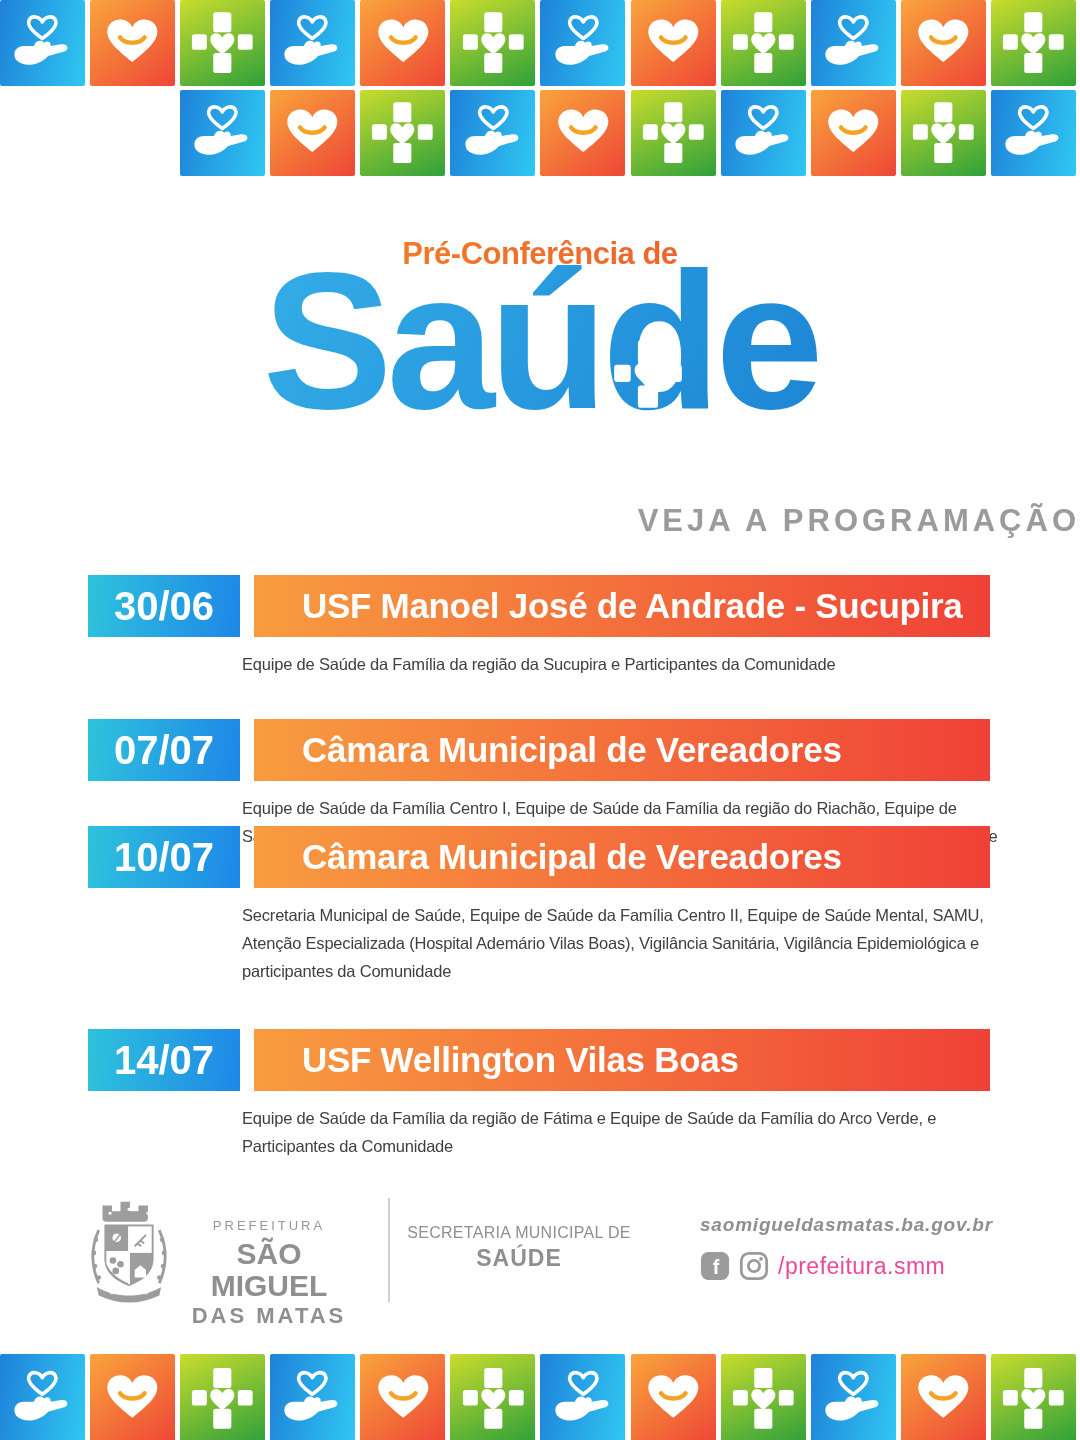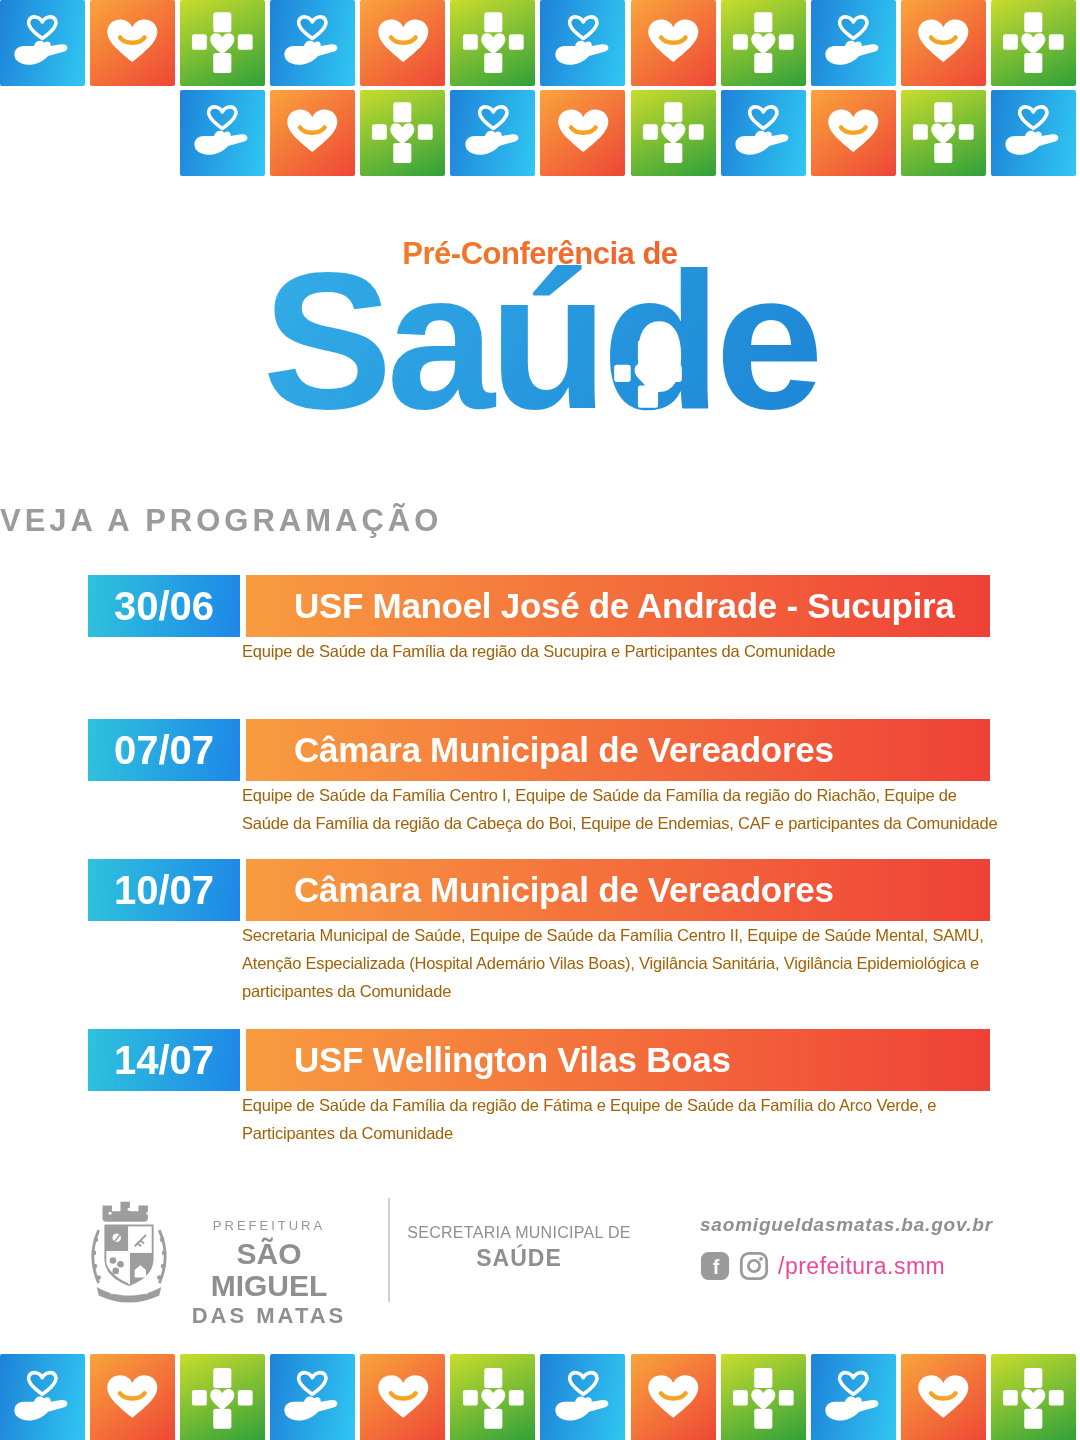--- a/index.html
+++ b/index.html
@@ -23,35 +23,35 @@
   .subtitle { position:absolute; top:236px; left:0; right:0; text-align:center;
     font-size:31px; font-weight:bold; letter-spacing:-0.5px;
     background:linear-gradient(90deg,#f7991f 0%,#ea4435 100%);
     -webkit-background-clip:text; background-clip:text; color:transparent; }
   .main-title { position:absolute; top:243px; left:0; right:0; text-align:center;
     font-size:195px; line-height:195px; font-weight:bold; letter-spacing:-6px;
     background:linear-gradient(120deg,#3cbdee 0%,#1a80d3 85%);
     -webkit-background-clip:text; background-clip:text; color:transparent; }
   .d-icon { position:absolute; left:612px; top:338px; width:72px; height:72px; }
 
-  .veja { position:absolute; top:503px; left:0; right:0; text-align:left;
+  .veja { position:absolute; top:503px; left:0; right:0; text-align:right;
     font-size:31px; font-weight:bold; letter-spacing:4px; color:#9b9b9b; }
 
   
   .sched { position:absolute; left:88px; width:992px; }
-  .sched-top { display:flex; gap:6px; width:902px; }
+  .sched-top { display:flex; gap:14px; width:902px; }
   .date-badge { width:152px; height:62px; flex:0 0 auto;
     background:linear-gradient(95deg,#2ec2dc 0%,#1e87e8 100%);
     color:#fff; font-size:40px; font-weight:bold; text-align:center; line-height:62px; }
   .event-bar { flex:1; height:62px;
     background:linear-gradient(90deg,#f89c40 0%,#ef4137 100%);
     color:#fff; font-size:35px; font-weight:bold; line-height:62px;
     padding-left:48px; letter-spacing:-0.3px; white-space:nowrap; overflow:hidden; }
-  .sched-desc { margin-left:154px; font-size:16.5px; line-height:28px;
-    letter-spacing:-0.2px; color:#a16207; white-space:pre-line; }
+  .sched-desc { margin-left:154px; margin-top:13px; font-size:16.5px; line-height:28px;
+    letter-spacing:-0.2px; color:#404040; white-space:pre-line; }
 
   
   .footer { position:absolute; top:1192px; left:0; width:952px; height:130px; }
   .crest { position:absolute; left:90px; top:6px; width:78px; height:106px; }
   .city-block { position:absolute; left:175px; top:26px; width:188px; text-align:center; color:#8f8f8f; }
   .pref { font-size:13px; letter-spacing:3px; color:#979797; margin-bottom:5px; }
   .city1 { font-size:30px; font-weight:bold; line-height:1.05; }
   .city2 { font-size:22px; font-weight:bold; letter-spacing:3px; margin-top:2px; }
   .divider { position:absolute; left:388px; top:6px; width:2px; height:104px; background:#cfcfcf; }
   .secretaria { position:absolute; left:404px; top:32px; width:230px; text-align:center; color:#8f8f8f; }
@@ -262,21 +262,21 @@
 
   <div class="sched" style="top:719px">
     <div class="sched-top">
       <div class="date-badge">07/07</div>
       <div class="event-bar">Câmara Municipal de Vereadores</div>
     </div>
     <div class="sched-desc">Equipe de Saúde da Família Centro I, Equipe de Saúde da Família da região do Riachão, Equipe de
 Saúde da Família da região da Cabeça do Boi, Equipe de Endemias, CAF e participantes da Comunidade</div>
   </div>
 
-  <div class="sched" style="top:859px">
+  <div class="sched" style="top:826px">
     <div class="sched-top">
       <div class="date-badge">10/07</div>
       <div class="event-bar">Câmara Municipal de Vereadores</div>
     </div>
     <div class="sched-desc">Secretaria Municipal de Saúde, Equipe de Saúde da Família Centro II, Equipe de Saúde Mental, SAMU,
 Atenção Especializada (Hospital Ademário Vilas Boas), Vigilância Sanitária, Vigilância Epidemiológica e
 participantes da Comunidade</div>
   </div>
 
   <div class="sched" style="top:1029px">

